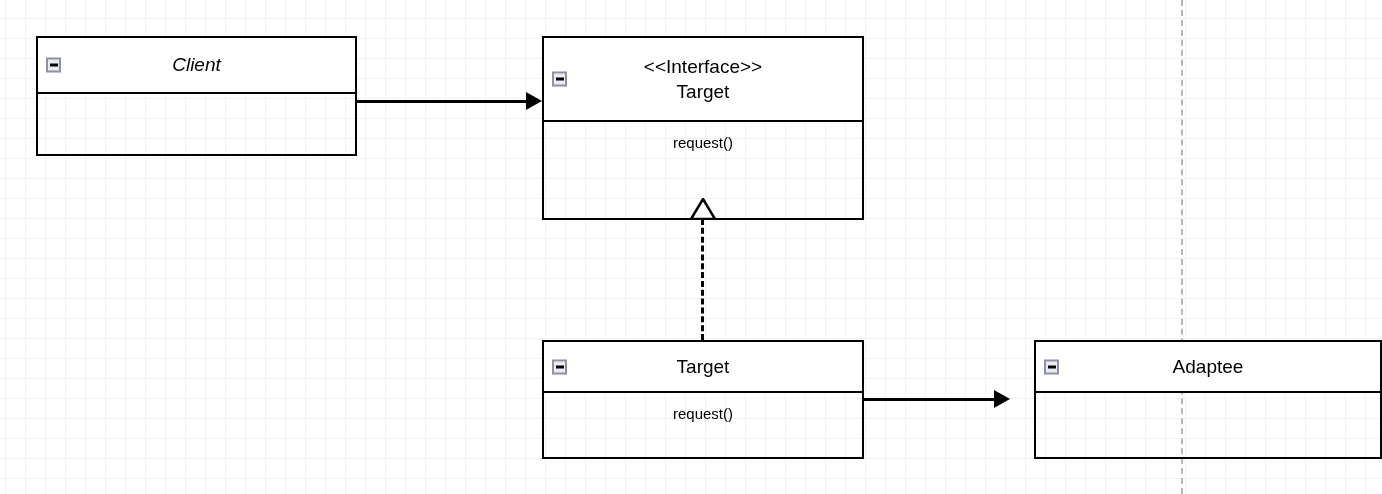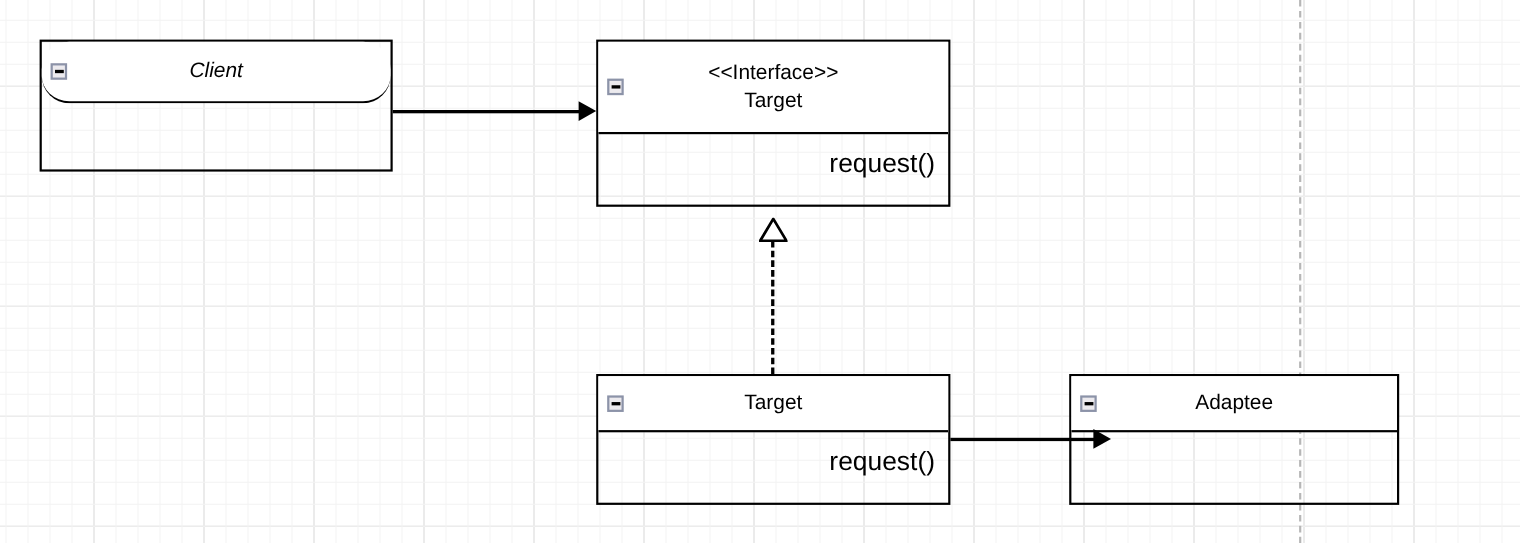--- a/index.html
+++ b/index.html
@@ -62,24 +62,24 @@
     white-space: pre-line;
   }
   .uml-title.italic { font-style: italic; }
 
   .uml-body {
     box-sizing: border-box;
     background: transparent;
     padding: 10px 12px 0 12px;
   }
   .uml-member {
-    font-size: 24px;
+    font-size: 15px;
     color: #000000;
     line-height: 1.4;
-    text-align: right;
+    text-align: center;
     white-space: nowrap;
   }
 
   
   .collapse-icon {
     position: absolute;
     left: 8px;
     top: 50%;
     transform: translateY(-50%);
     width: 15px;
@@ -122,30 +122,30 @@
   .arrow-hollow-up svg { display: block; }
 </style>
 </head>
 <body>
 
 <div id="canvas">
 
   <div class="page-guide" style="left:1181px;"></div>
 
   <div class="uml-class" style="left:36px; top:36px; width:321px; height:120px;">
-    <div class="uml-header" style="height:56px;border-radius:25px;">
+    <div class="uml-header" style="height:56px;">
       <span class="collapse-icon">
           <i></i>
         </span>
       <span class="uml-title italic">Client</span>
     </div>
     <div class="uml-body" style="height:62px;"></div>
   </div>
 
-  <div class="uml-class" style="left:542px; top:36px; width:322px; height:152px;">
+  <div class="uml-class" style="left:542px; top:36px; width:322px; height:184px;">
     <div class="uml-header" style="height:84px;">
       <span class="collapse-icon">
           <i></i>
         </span>
       <span class="uml-title">&lt;&lt;Interface&gt;&gt;
 Target</span>
     </div>
     <div class="uml-body" style="height:78px;">
       <div class="uml-member">request()</div>
     </div>
@@ -156,21 +156,21 @@
       <span class="collapse-icon">
           <i></i>
         </span>
       <span class="uml-title">Target</span>
     </div>
     <div class="uml-body" style="height:64px;">
       <div class="uml-member">request()</div>
     </div>
   </div>
 
-  <div class="uml-class" style="left:972px; top:340px; width:300px; height:119px;">
+  <div class="uml-class" style="left:1034px; top:340px; width:348px; height:119px;">
     <div class="uml-header" style="height:51px;">
       <span class="collapse-icon">
           <i></i>
         </span>
       <span class="uml-title">Adaptee</span>
     </div>
   </div>
 
   <div class="edge-h" style="left:357px; top:100px; width:172px;"></div>
   <div class="arrow-filled" style="left:526px; top:92px;"></div>

